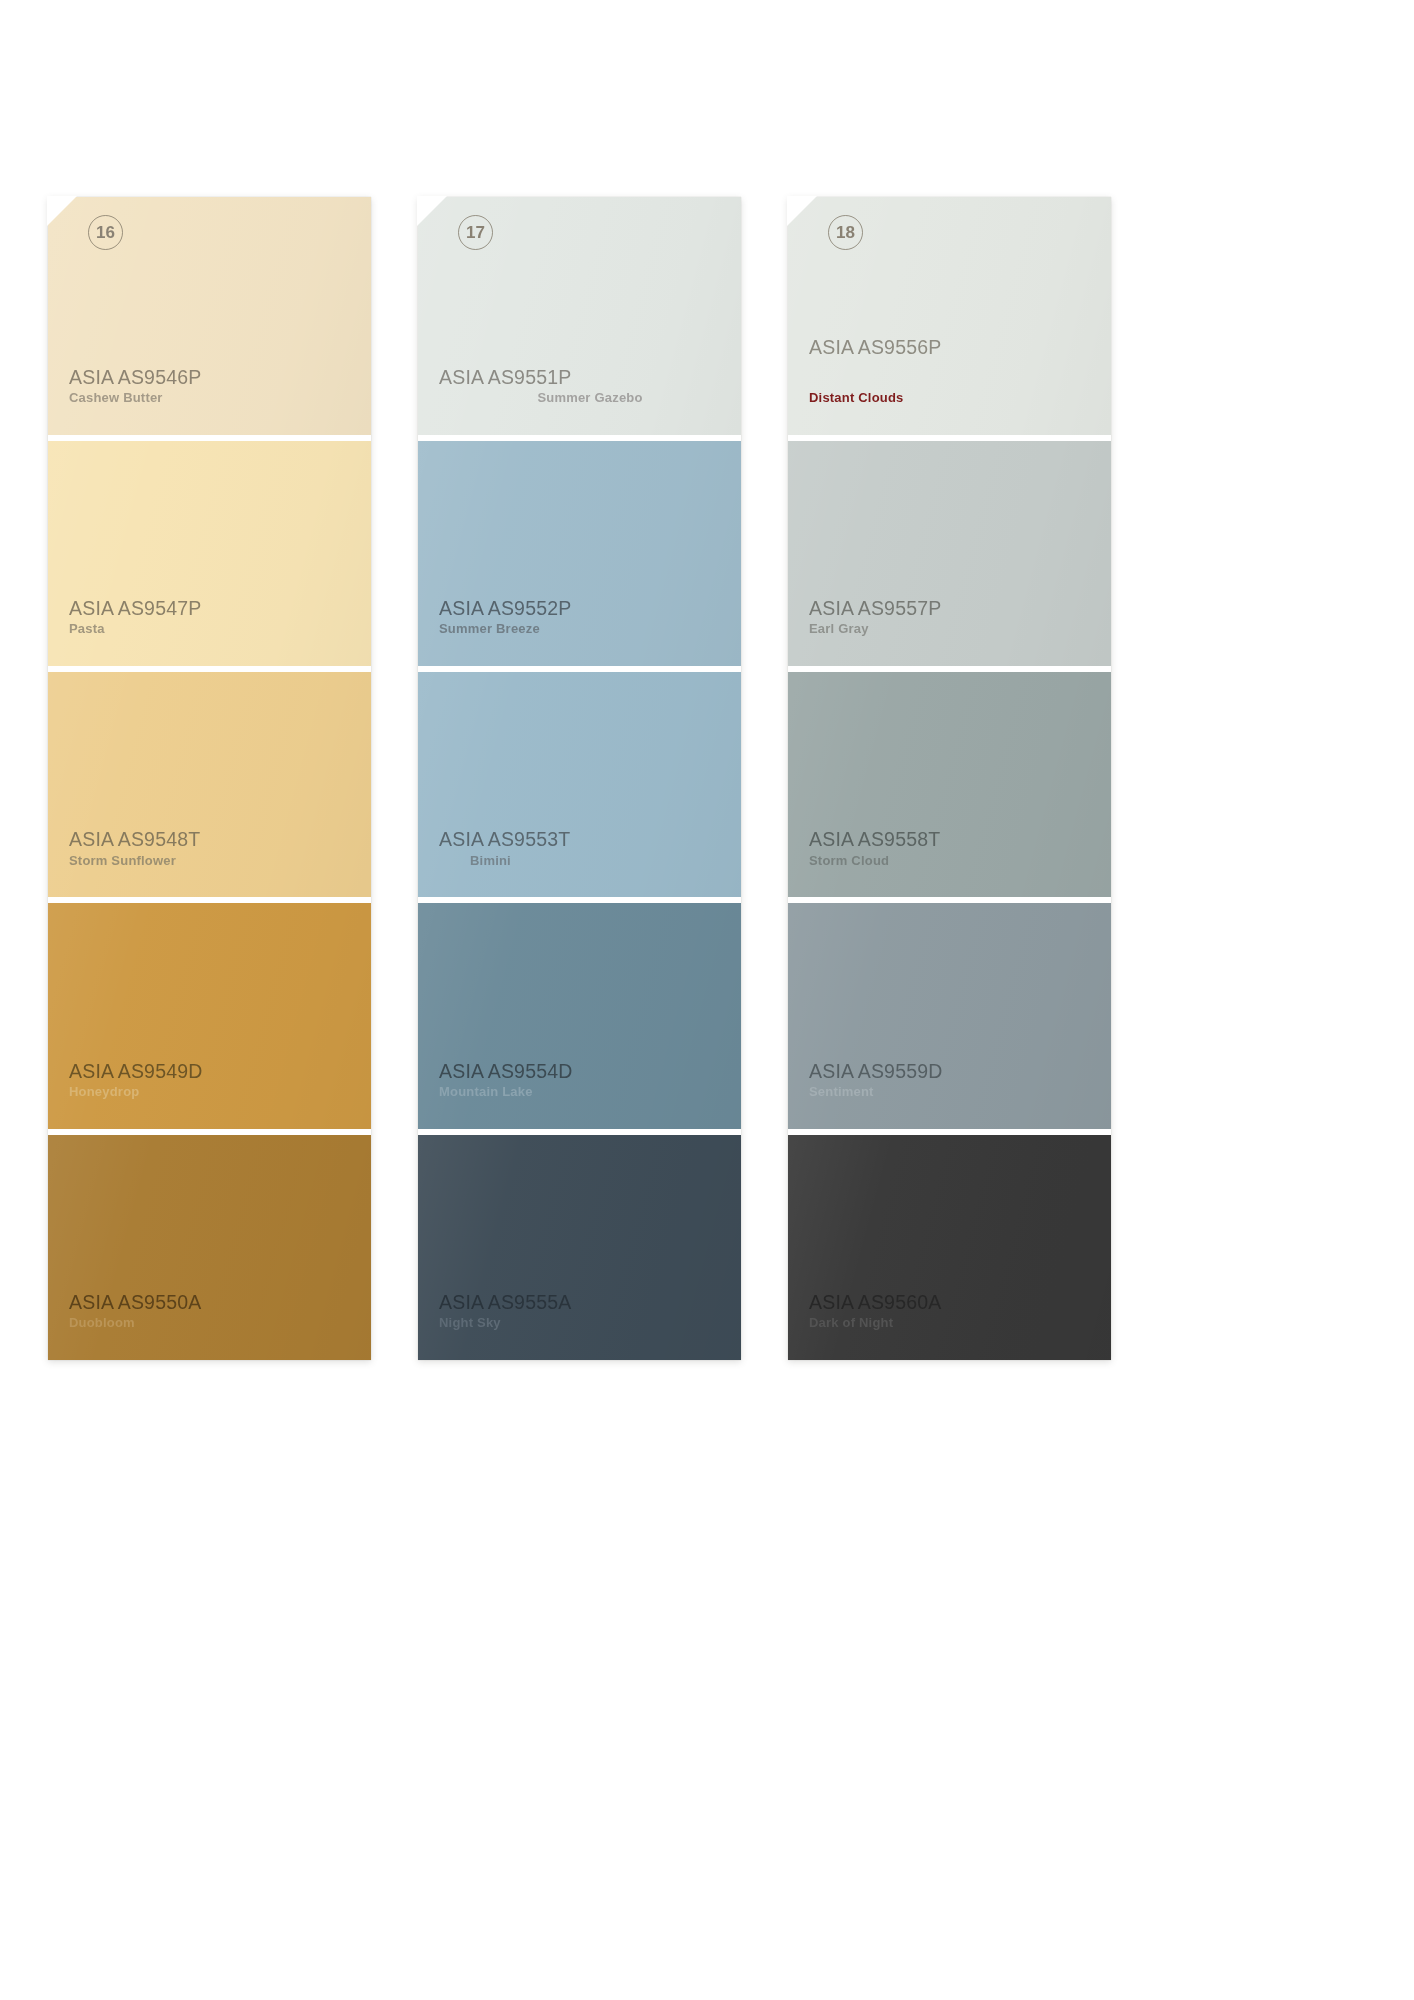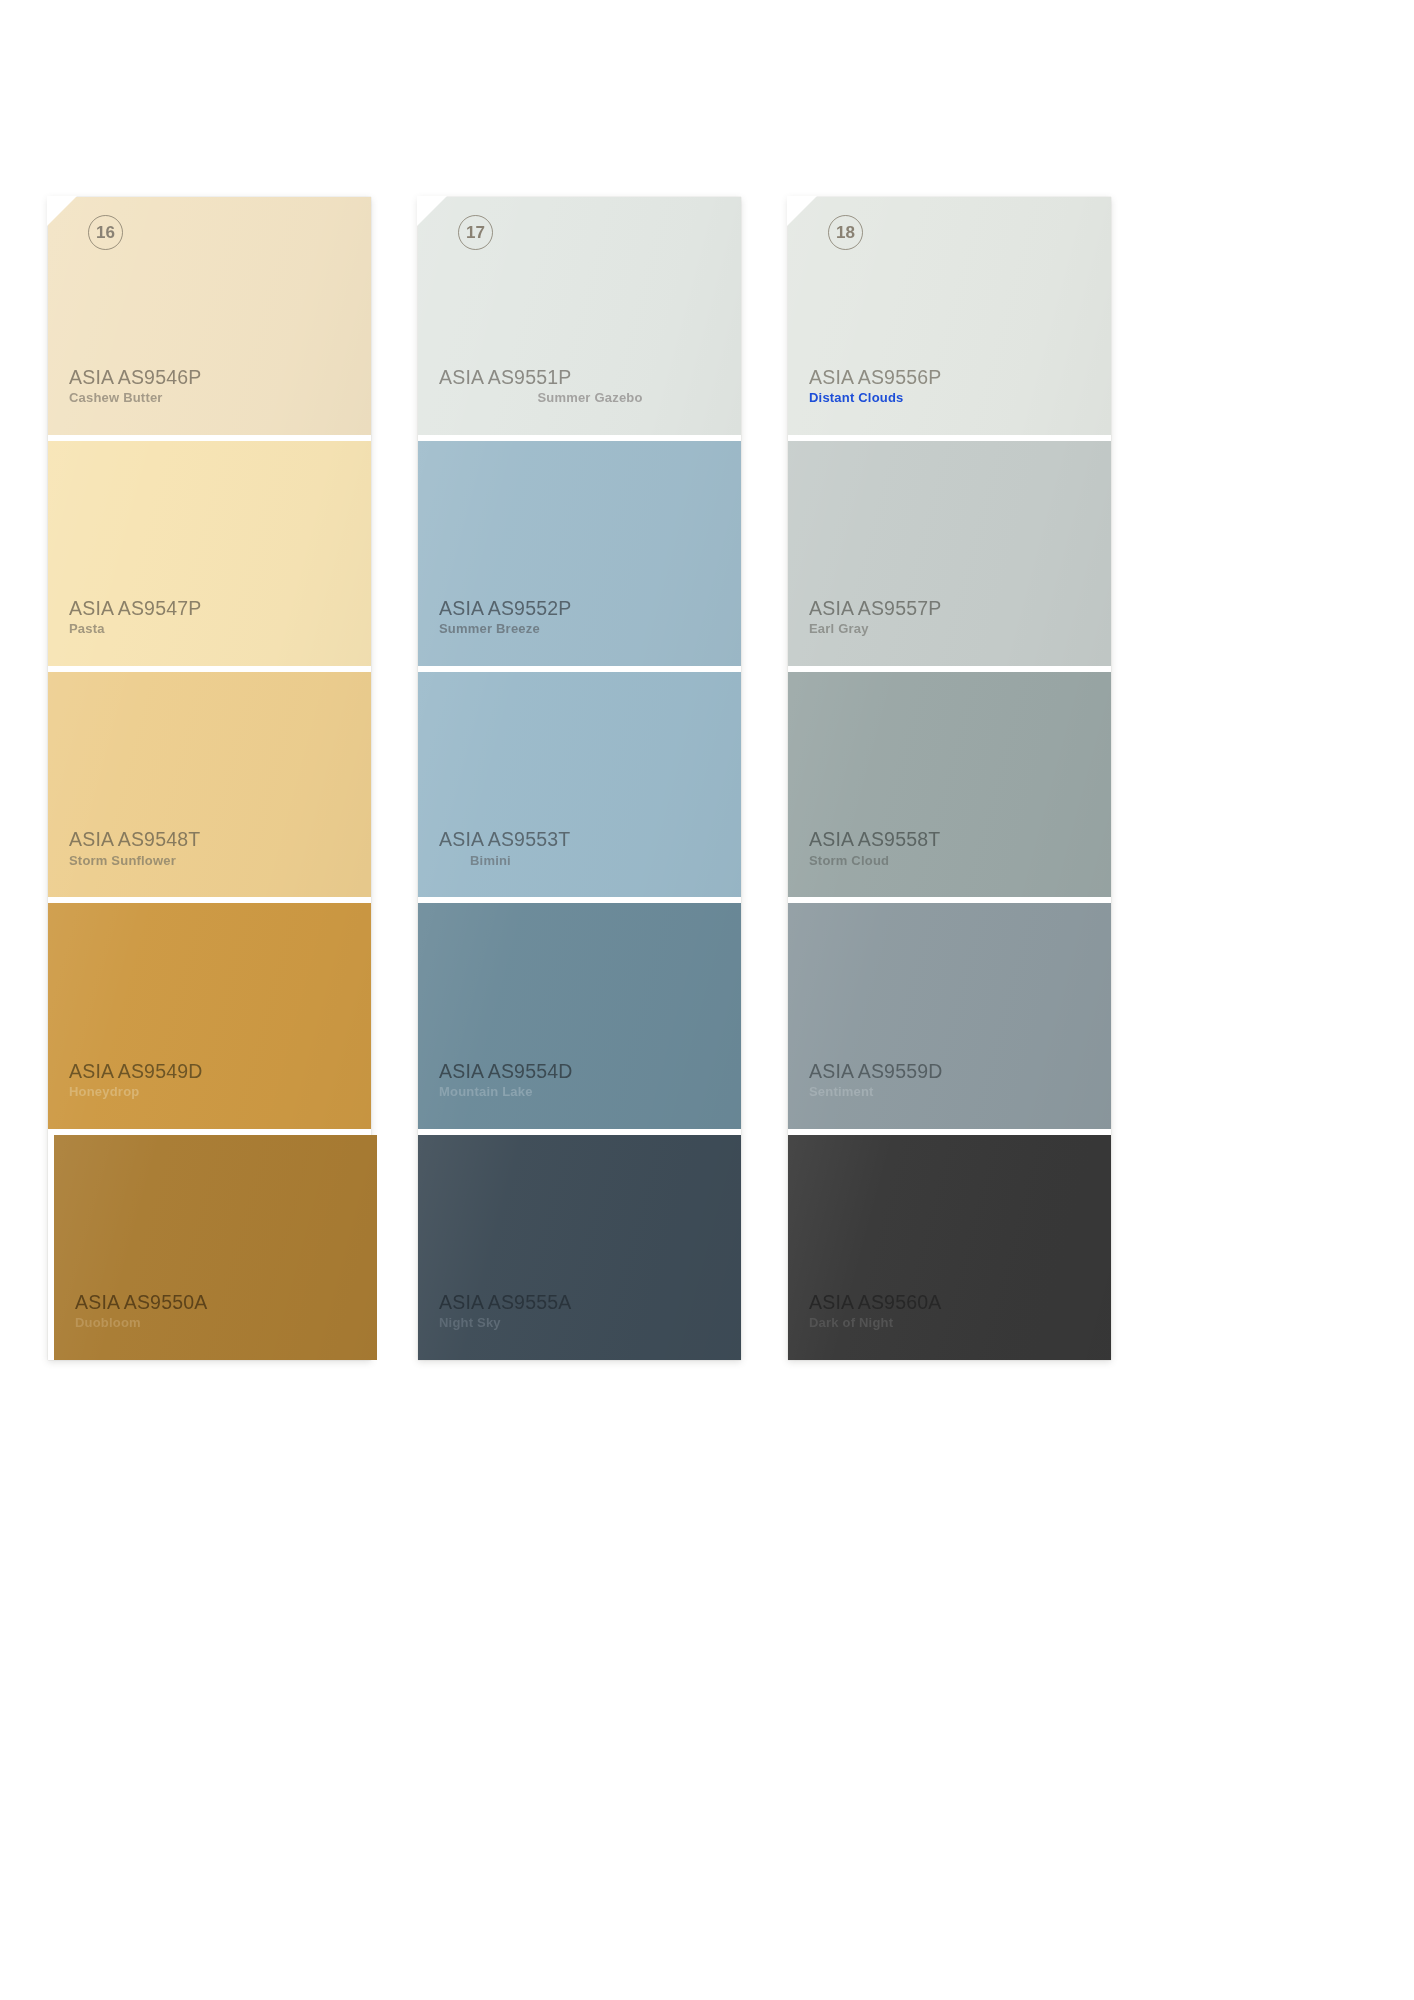--- a/index.html
+++ b/index.html
@@ -159,21 +159,21 @@
         </div>
       </div>
       <div class="gap"></div>
       <div class="swatch rest" style="background: rgb(205, 153, 67);">
         <div class="label">
           <div class="code" style="color: rgb(109, 85, 38);">ASIA AS9549D</div>
           <div class="name" style="color: rgb(217, 180, 114);">Honeydrop</div>
         </div>
       </div>
       <div class="gap"></div>
-      <div class="swatch rest" style="background: rgb(169, 124, 51); margin-left: 6px;">
+      <div class="swatch rest" style="background: rgb(169, 124, 51);">
         <div class="label">
           <div class="code" style="color: rgb(93, 67, 26);">ASIA AS9550A</div>
           <div class="name" style="color: rgb(187, 149, 87);">Duobloom</div>
         </div>
       </div>
     </div>
     <div class="card">
       <div class="badge">17</div>
       <div class="swatch first" style="background: rgb(227, 232, 228);">
         <div class="label">
@@ -208,21 +208,21 @@
           <div class="code" style="color: rgb(42, 52, 60);">ASIA AS9555A</div>
           <div class="name" style="color: rgb(93, 106, 117);">Night Sky</div>
         </div>
       </div>
     </div>
     <div class="card">
       <div class="badge">18</div>
       <div class="swatch first" style="background: rgb(228, 232, 227);">
         <div class="label">
           <div class="code" style="color: rgb(142, 140, 130);">ASIA AS9556P</div>
-          <div class="name" style="color: #1d4ed8;">Distant Clouds</div>
+          <div class="name" style="color: #7f1d1d; margin-top: 30px;">Distant Clouds</div>
         </div>
       </div>
       <div class="gap"></div>
       <div class="swatch rest" style="background: rgb(197, 204, 202);">
         <div class="label">
           <div class="code" style="color: rgb(119, 122, 117);">ASIA AS9557P</div>
           <div class="name" style="color: rgb(144, 147, 143);">Earl Gray</div>
         </div>
       </div>
       <div class="gap"></div>

